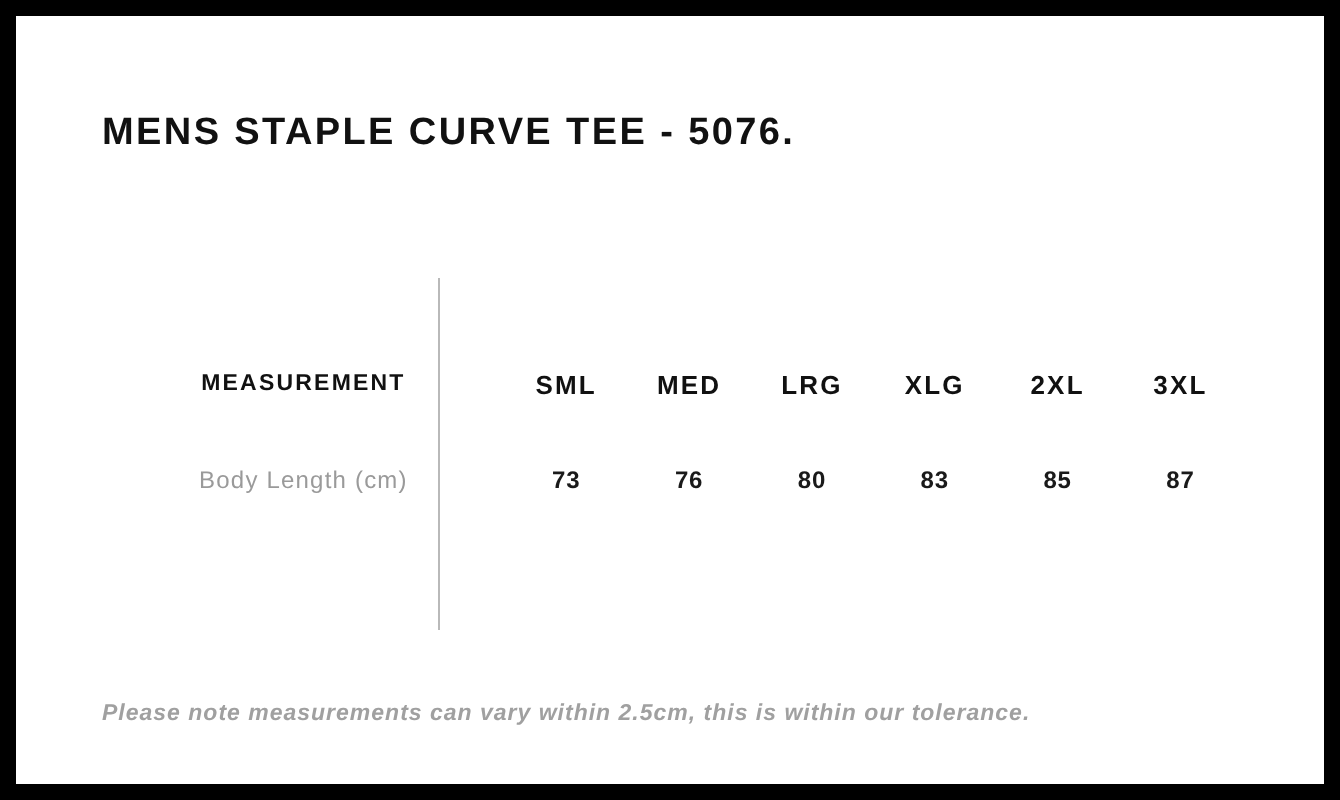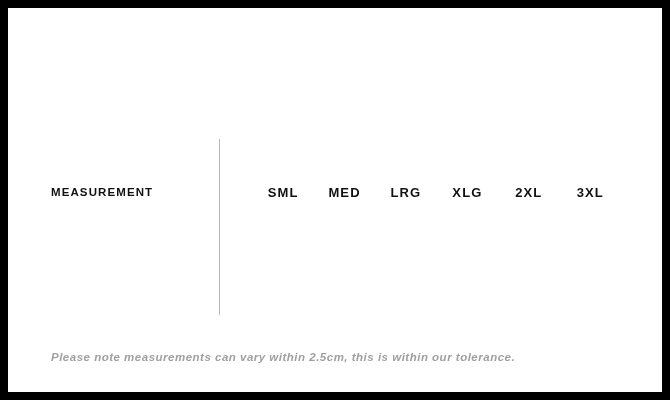--- a/index.html
+++ b/index.html
@@ -50,20 +50,21 @@
     left: 43px;
     top: 160px;
     width: 570px;
     border-collapse: collapse;
     table-layout: fixed;
   }
   table.sizechart th,
   table.sizechart td {
     padding: 0;
     border: none;
+    text-align: center;
   }
   .col-measure {
     width: 200px;
   }
   .col-size {
     width: 61px;
   }
   .hdr-measure {
     text-align: left;
     font-size: 11.5px;
@@ -110,20 +111,21 @@
     white-space: nowrap;
     font-weight: bold;
   }
 </style>
 </head>
 <body>
 
 <div class="frame">
   <div class="content">
 
+    <div class="title">MENS STAPLE CURVE TEE - 5076.</div>
 
     <div class="vrule"></div>
 
     <table class="sizechart">
       <colgroup>
         <col class="col-measure">
         <col class="col-size">
         <col class="col-size">
         <col class="col-size">
         <col class="col-size">
@@ -135,19 +137,28 @@
           <th class="hdr-measure">MEASUREMENT</th>
           <th class="hdr-size">SML</th>
           <th class="hdr-size">MED</th>
           <th class="hdr-size">LRG</th>
           <th class="hdr-size">XLG</th>
           <th class="hdr-size">2XL</th>
           <th class="hdr-size">3XL</th>
         </tr>
       </thead>
       <tbody>
+        <tr>
+          <td class="cell-measure">Body Length (cm)</td>
+          <td class="cell-value">73</td>
+          <td class="cell-value">76</td>
+          <td class="cell-value">80</td>
+          <td class="cell-value">83</td>
+          <td class="cell-value">85</td>
+          <td class="cell-value">87</td>
+        </tr>
       </tbody>
     </table>
 
     <div class="note">Please note measurements can vary within 2.5cm, this is within our tolerance.</div>
 
   </div>
 </div>
 
 </body></html>

